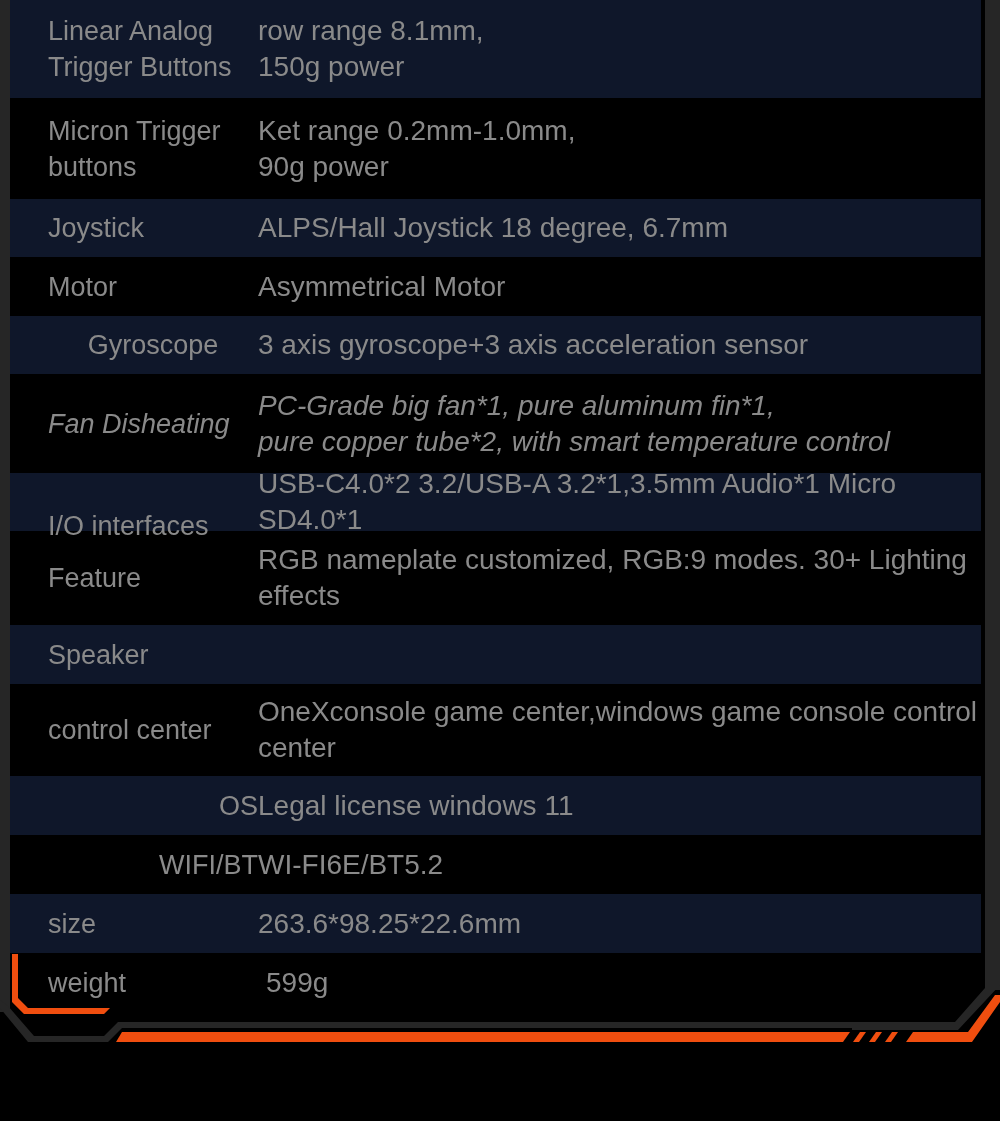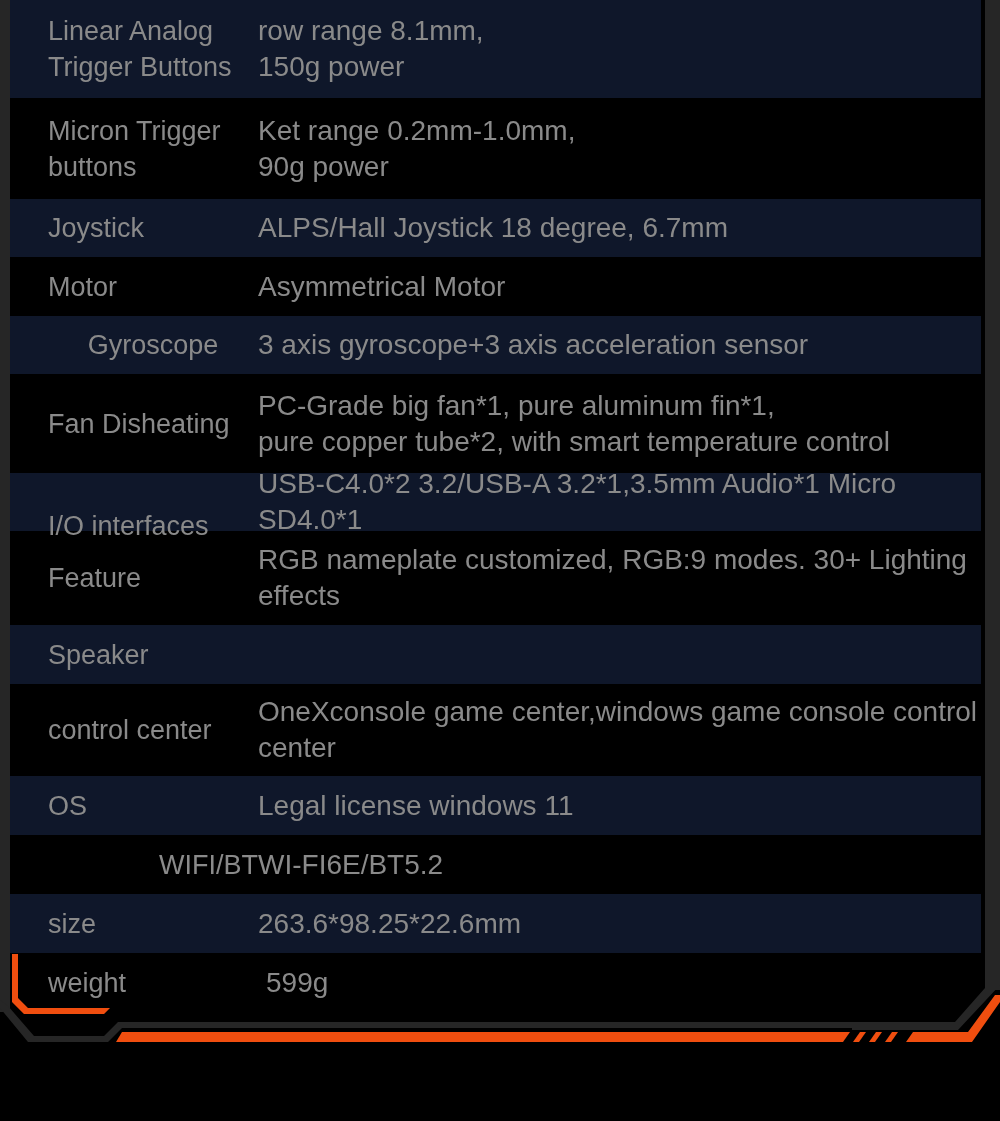--- a/index.html
+++ b/index.html
@@ -38,21 +38,21 @@
       <div class="value">ALPS/Hall Joystick 18 degree, 6.7mm</div>
     </div>
     <div class="row even" style="height: 59px;">
       <div class="label" style="white-space: pre-line;">Motor</div>
       <div class="value">Asymmetrical Motor</div>
     </div>
     <div class="row odd" style="height: 58px;">
       <div class="label" style="white-space: pre-line; text-align: center;">Gyroscope</div>
       <div class="value">3 axis gyroscope+3 axis acceleration sensor</div>
     </div>
-    <div class="row even" style="height: 99px;">
+    <div class="row even" style="height: 99px; font-style: italic;">
       <div class="label" style="white-space: pre-line;">Fan Disheating</div>
       <div class="value">PC-Grade big fan*1, pure aluminum fin*1,
  pure copper tube*2, with smart temperature control</div>
     </div>
     <div class="row odd" style="height: 58px;">
       <div class="label" style="white-space: pre-line; margin-top: 48px;">I/O interfaces</div>
       <div class="value">USB-C4.0*2 3.2/USB-A 3.2*1,3.5mm Audio*1 Micro SD4.0*1</div>
     </div>
     <div class="row even" style="height: 94px;">
       <div class="label" style="white-space: pre-line;">Feature</div>
@@ -60,21 +60,21 @@
 effects</div>
     </div>
     <div class="row odd" style="height: 59px;">
       <div class="label" style="white-space: pre-line;">Speaker</div>
     </div>
     <div class="row even" style="height: 92px;">
       <div class="label" style="white-space: pre-line;">control center</div>
       <div class="value">OneXconsole game center,windows game console control
 center</div>
     </div>
-    <div class="row odd" style="height: 59px;">
+    <div class="row odd" style="height: 59px; text-align: right;">
       <div class="label" style="white-space: pre-line;">OS</div>
       <div class="value">Legal license windows 11</div>
     </div>
     <div class="row even" style="height: 59px; text-align: right;">
       <div class="label" style="white-space: pre-line;">WIFI/BT</div>
       <div class="value">WI-FI6E/BT5.2</div>
     </div>
     <div class="row odd" style="height: 59px;">
       <div class="label" style="white-space: pre-line;">size</div>
       <div class="value">263.6*98.25*22.6mm</div>

